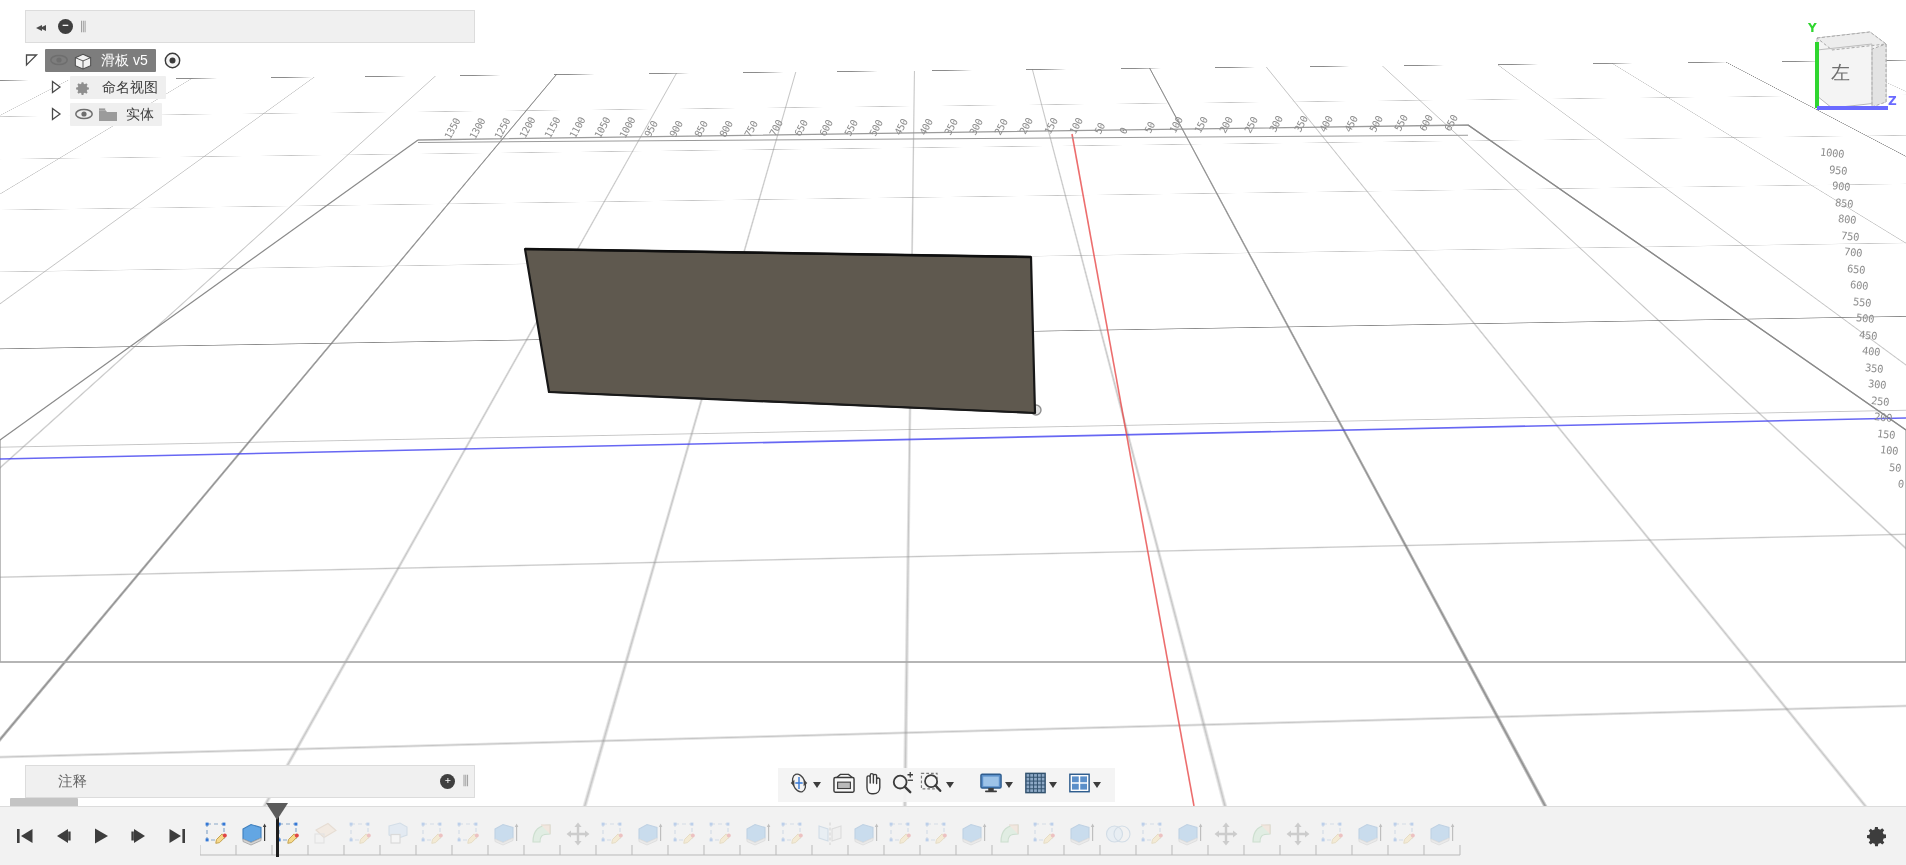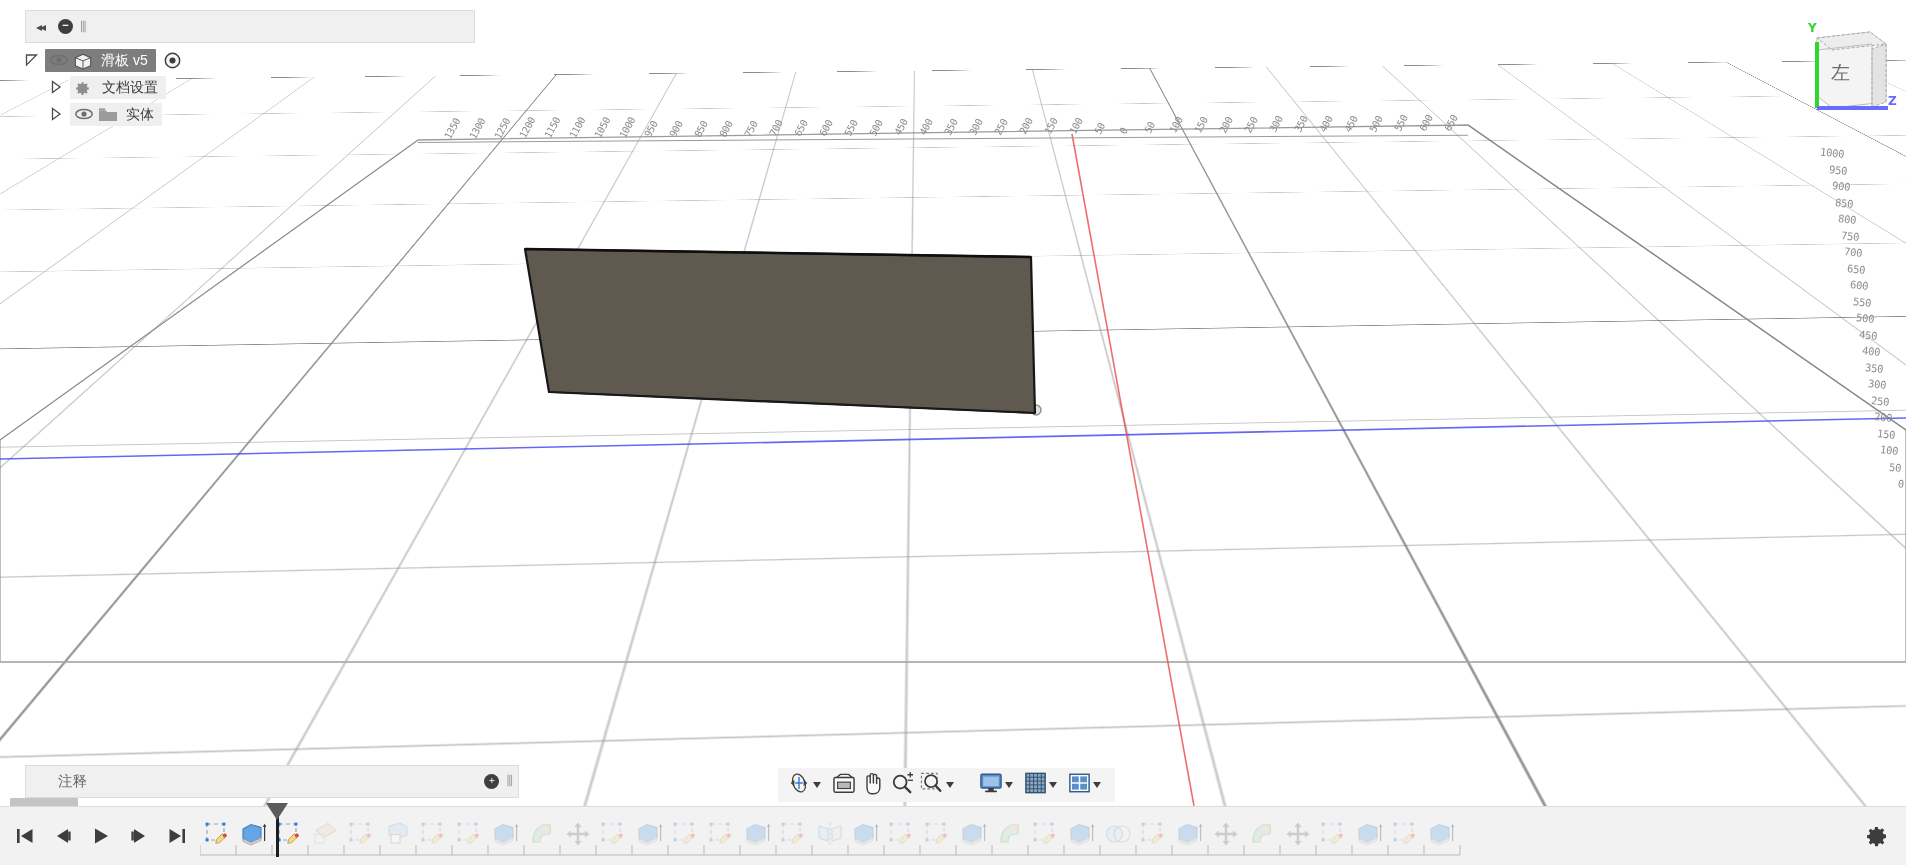--- a/index.html
+++ b/index.html
@@ -109,21 +109,21 @@
   }
   .row-pill.selected { background: #7d7d7d; }
   .eye-icon { width: 22px; height: 16px; flex: 0 0 22px; margin-right: 2px; }
   .folder-icon { width: 21px; height: 16px; flex: 0 0 21px; margin-right: 7px; }
   .tree-label { font-size: 14px; color: #3b3b3b; white-space: nowrap; }
   .row-pill.selected .tree-label { color: #ffffff; }
   .radio-btn { width: 17px; height: 17px; margin-left: 8px; }
 
   
   #comments {
-    position: absolute; left: 25px; top: 765px; width: 494px; font-family: Liberation Serif, serif;
+    position: absolute; left: 25px; top: 765px; width: 450px; font-family: Liberation Serif, serif;
   }
 
   
   #viewcube { position: absolute; right: 8px; top: 8px; width: 122px; height: 112px; }
   #viewcube .cube-face-label {
     position: absolute; left: 60px; top: 55px;
     font-size: 19px; color: #6f6f6f;
     font-family: "DejaVu Sans", sans-serif;
   }
   .vc-axis-label { position: absolute; font-size: 12px; font-weight: bold; font-family: "DejaVu Sans", sans-serif; }
@@ -332,21 +332,21 @@
         </div>
         <div class="tree-row child">
           <span class="expander"><svg width="12" height="14" viewBox="0 0 12 14">
               <polygon points="2.5,1.5 10,7 2.5,12.5" fill="#ffffff" stroke="#4a4a4a" stroke-width="1.3"></polygon>
             </svg></span>
           <span class="row-pill">
             <span class="folder-icon"><svg width="17" height="17" viewBox="0 0 24 24">
                 <path fill="#8e8e8e" d="M12 8.3a3.7 3.7 0 100 7.4 3.7 3.7 0 000-7.4zm0 5.6a1.9 1.9 0 110-3.8 1.9 1.9 0 010 3.8z"></path>
                 <path fill="#8e8e8e" d="M21 13.3v-2.6l-2.3-.4c-.2-.6-.4-1.2-.8-1.8l1.4-1.9-1.9-1.9-1.9 1.4c-.6-.3-1.2-.6-1.8-.8L13.3 3h-2.6l-.4 2.3c-.6.2-1.2.4-1.8.8L6.6 4.7 4.7 6.6l1.4 1.9c-.3.6-.6 1.2-.8 1.8L3 10.7v2.6l2.3.4c.2.6.4 1.2.8 1.8l-1.4 1.9 1.9 1.9 1.9-1.4c.6.3 1.2.6 1.8.8l.4 2.3h2.6l.4-2.3c.6-.2 1.2-.4 1.8-.8l1.9 1.4 1.9-1.9-1.4-1.9c.3-.6.6-1.2.8-1.8l2.3-.4z"></path>
               </svg></span>
-            <span class="tree-label">文档设置</span>
+            <span class="tree-label">命名视图</span>
           </span>
         </div>
         <div class="tree-row child">
           <span class="expander"><svg width="12" height="14" viewBox="0 0 12 14">
               <polygon points="2.5,1.5 10,7 2.5,12.5" fill="#ffffff" stroke="#4a4a4a" stroke-width="1.3"></polygon>
             </svg></span>
           <span class="row-pill">
             <span class="eye-icon"><svg width="20" height="14" viewBox="0 0 20 14">
                 <ellipse cx="10" cy="7" rx="8.2" ry="4.6" fill="none" stroke="#6e6e6e" stroke-width="1.5"></ellipse>
                 <circle cx="10" cy="7" r="2.6" fill="#6e6e6e"></circle>

